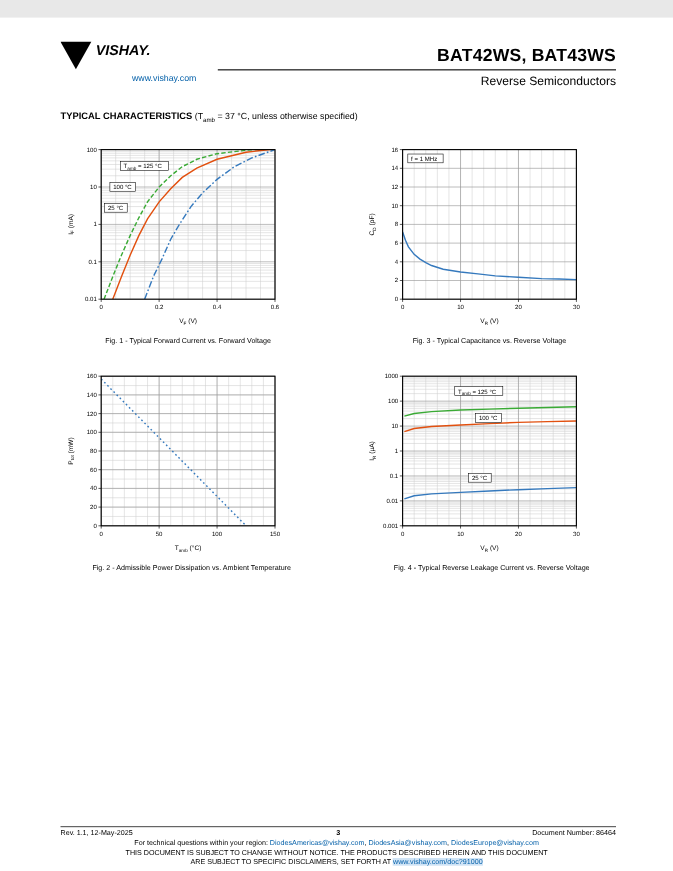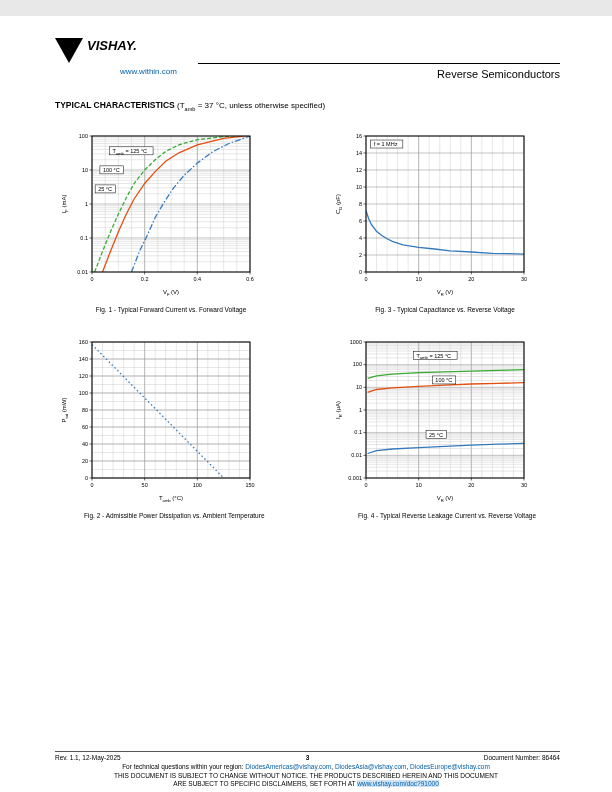--- a/index.html
+++ b/index.html
@@ -38,22 +38,23 @@
 <body>
 
 <div class="page">
 
   <div class="logo">
     <svg width="100" height="30" viewBox="0 0 100 30">
       <polygon points="0,2 28,2 14,27" fill="#000"></polygon>
       <text x="32" y="14" font-size="13" font-weight="bold" font-style="italic">VISHAY.</text>
     </svg>
   </div>
-  <a class="site-link" href="#">www.within.com</a>
-
+  <a class="site-link" href="#">www.vishay.com</a>
+
+  <div class="title">BAT42WS, BAT43WS</div>
   <div class="header-rule"></div>
   <div class="subtitle">Reverse Semiconductors</div>
 
   <div class="section-heading"><span class="hb">TYPICAL CHARACTERISTICS</span><span> (T</span><sub>amb</sub><span> = 37 °C, unless otherwise specified)</span></div>
 
   <figure class="fig" id="fig-0">
     <svg width="200" height="170" viewBox="0 0 200 170">
         <defs>
           <clipPath id="clip0">
             <rect x="34" y="8" width="158" height="136"></rect>

